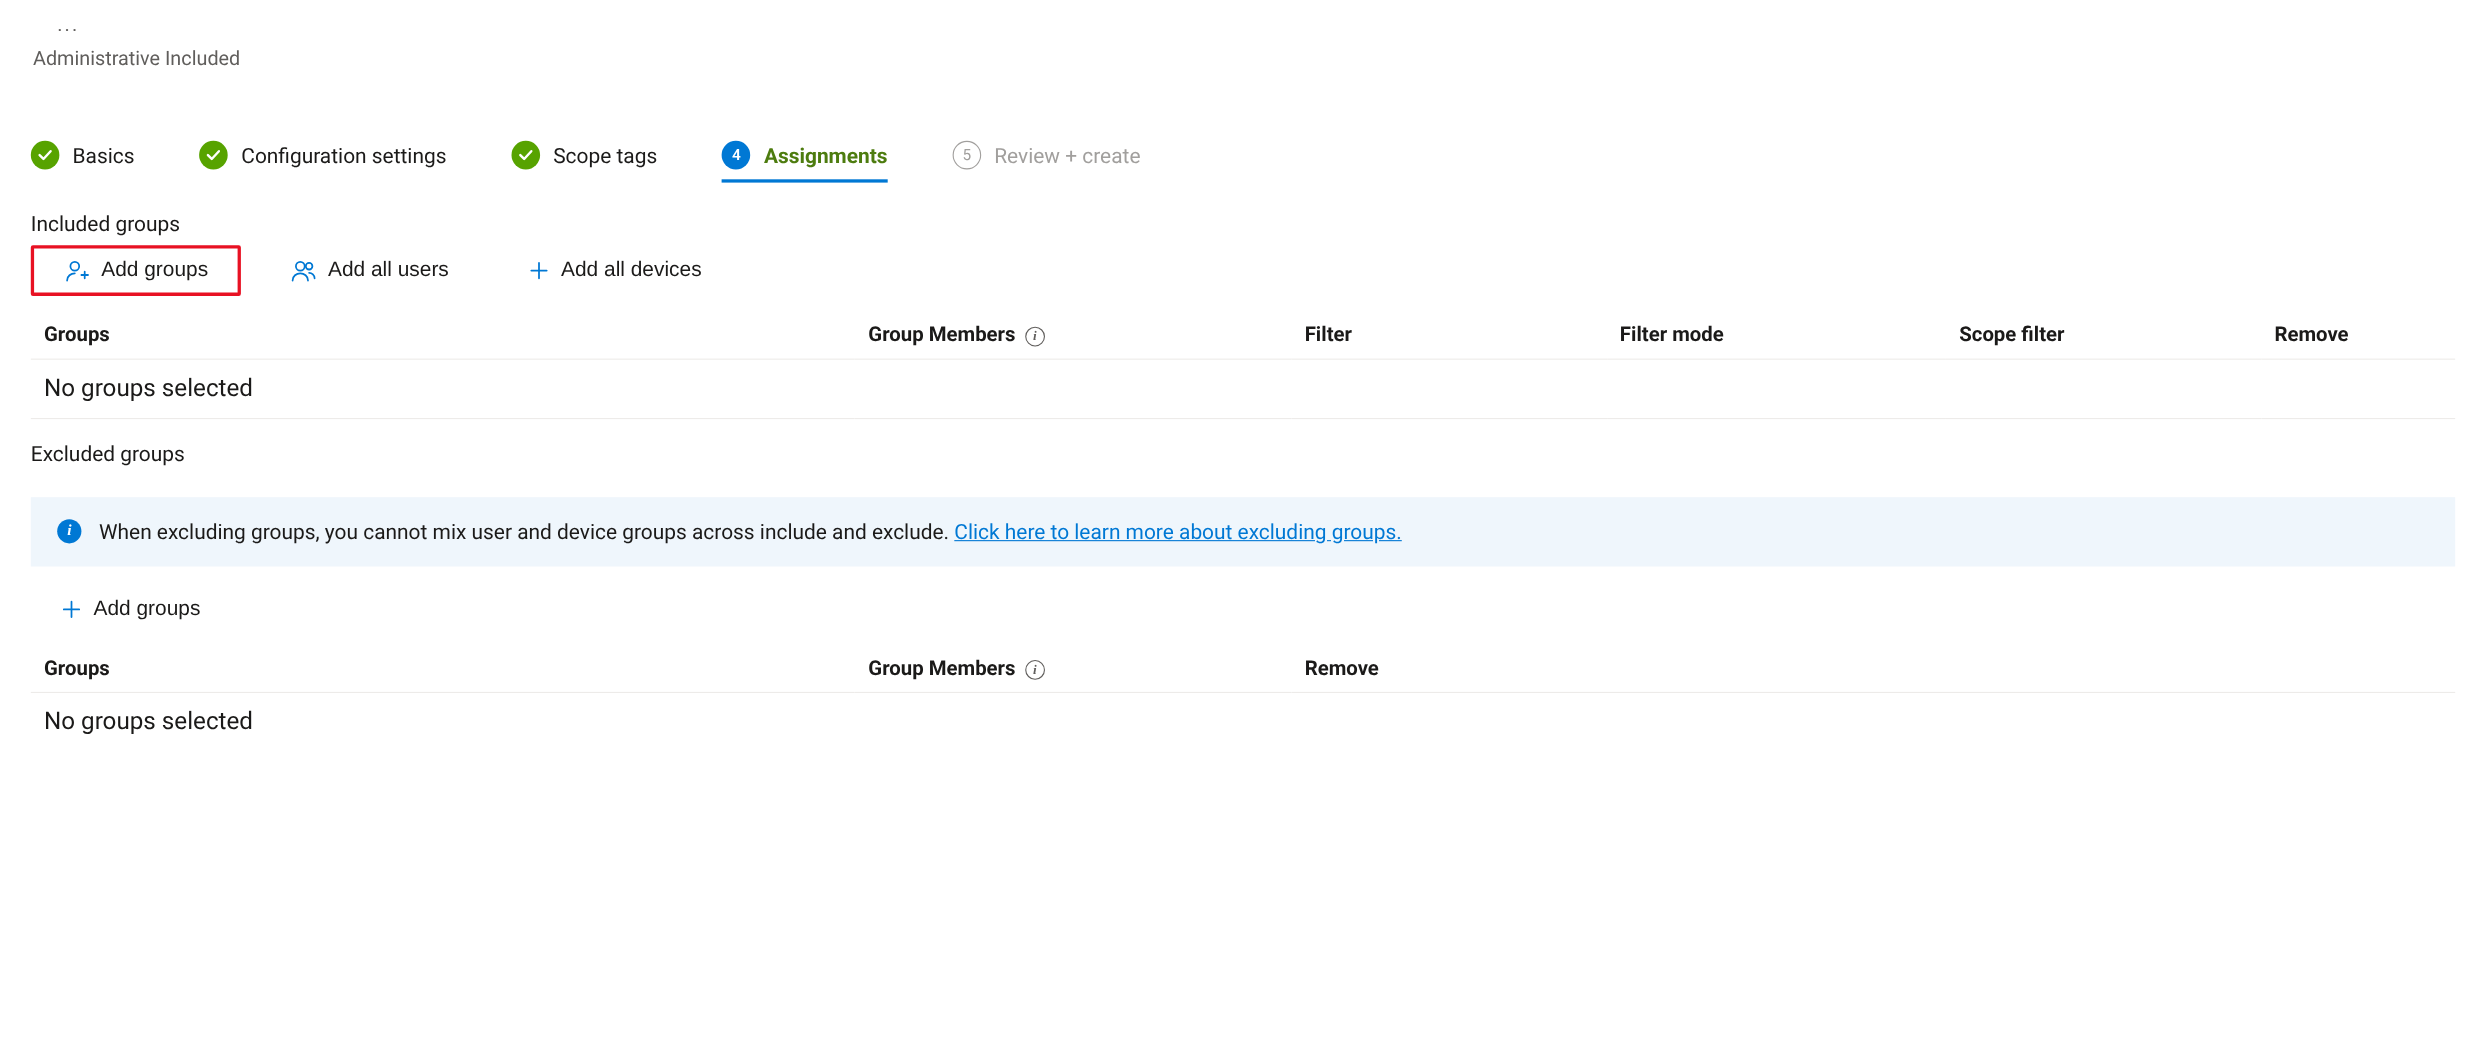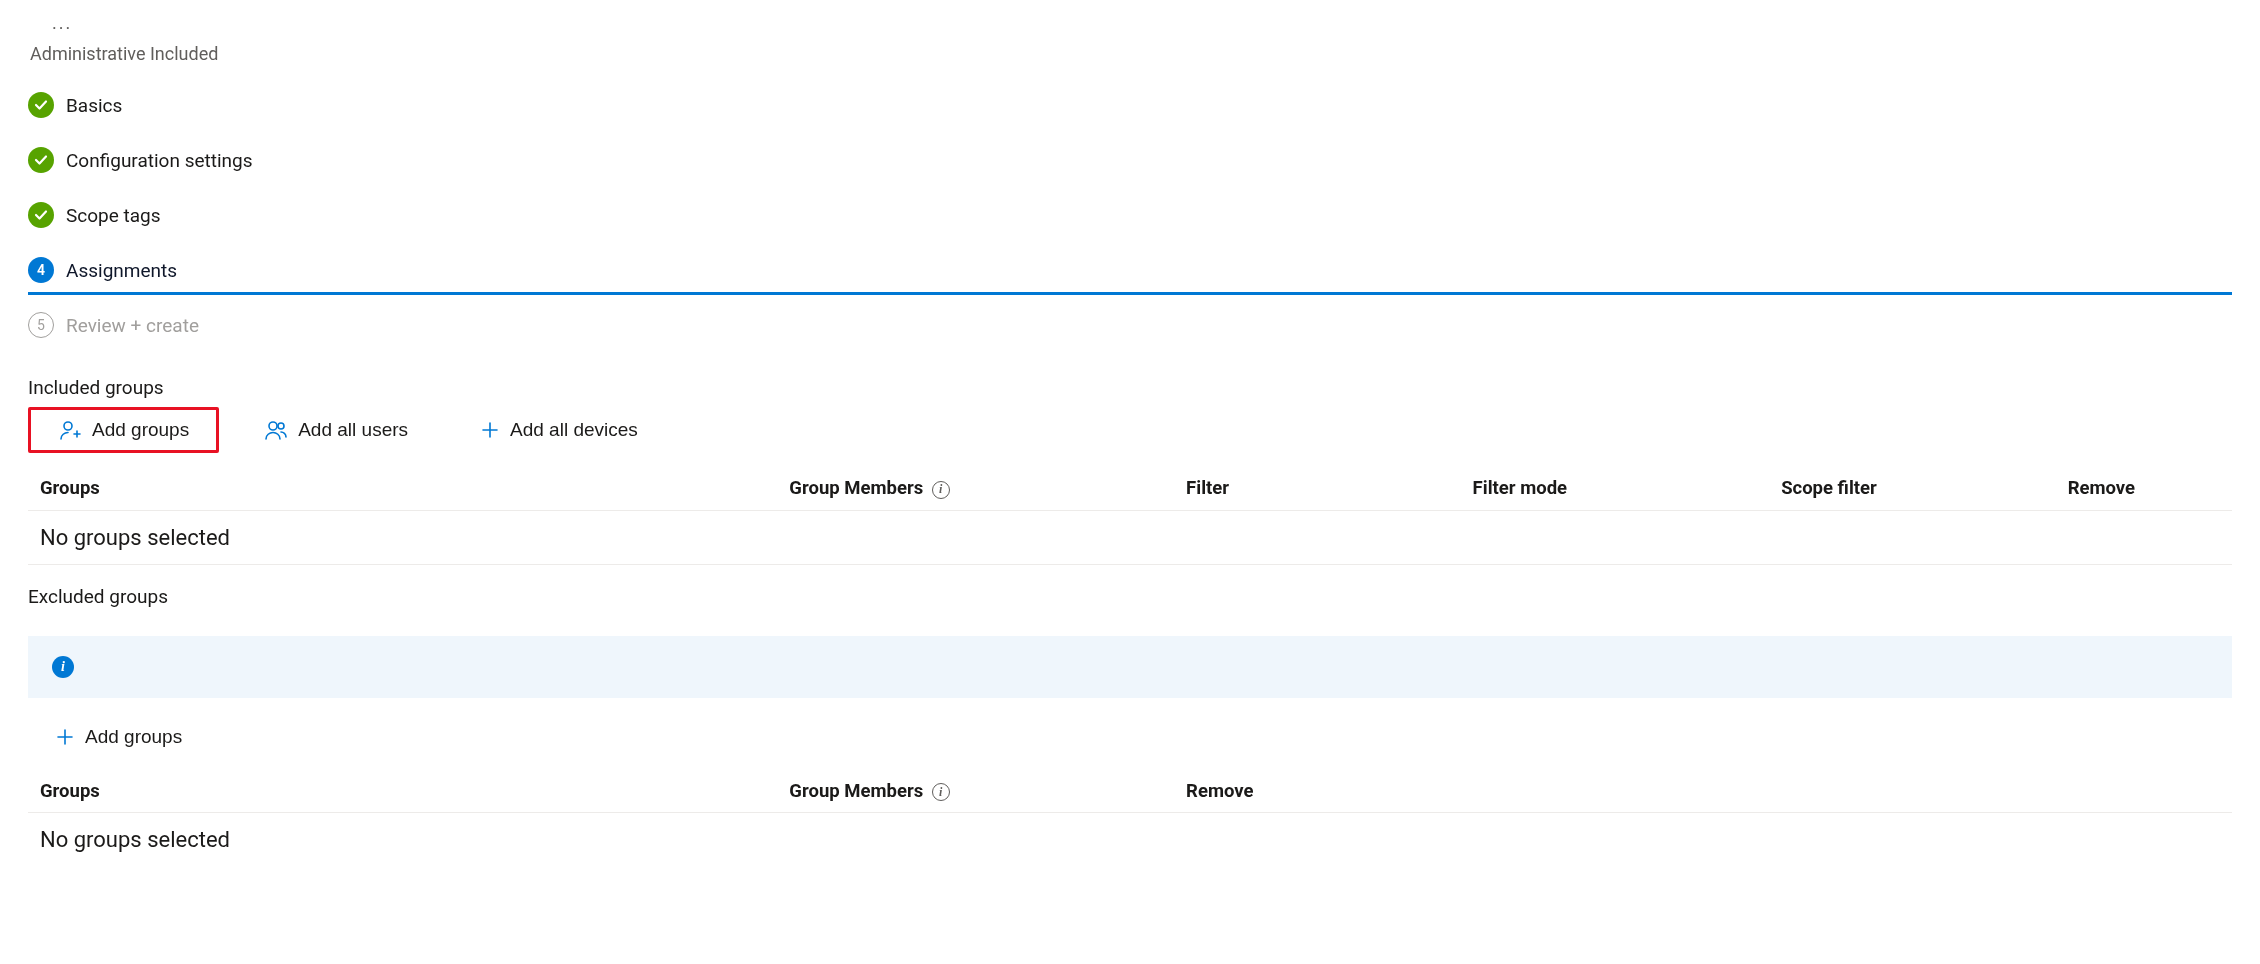--- a/index.html
+++ b/index.html
@@ -25,24 +25,23 @@
     letter-spacing: 2px;
     cursor: pointer;
   }
   .subtitle {
     font-size: 18px;
     color: #605e5c;
     margin: 4px 0 0 2px;
   }
   .stepper {
     display: flex;
-    gap: 21px;
-    margin-top: 28px;
+    gap: 59px;
+    margin-top: 64px;
     border-bottom: none;
-    flex-direction: column;
   }
   .step {
     display: flex;
     align-items: center;
     gap: 12px;
     padding-bottom: 8px;
     cursor: pointer;
     position: relative;
   }
   .step.active::after {
@@ -59,21 +58,21 @@
     font-size: 14px;
     flex-shrink: 0;
   }
   .circle-check { background: #57a300; color: #fff; }
   .circle-num-active { background: #0078d4; color: #fff; font-weight: 600; }
   .circle-num-pending {
     background: #fff; color: #a19f9d;
     border: 1.5px solid #a19f9d; font-weight: 400;
   }
   .step-label { font-size: 19px; font-weight: 400; }
-  .step.active .step-label { font-weight: 400; color: #0f172a; }
+  .step.active .step-label { font-weight: 700; color: #4d7c0f; }
   .step.pending .step-label { color: #a19f9d; }
 
   .section-heading {
     font-size: 19px;
     font-weight: 400;
     margin: 30px 0 8px 0;
   }
   .action-bar { display: flex; gap: 18px; margin: 6px 0 14px 0; }
   .action-btn {
     display: inline-flex; align-items: center; gap: 10px;
@@ -231,20 +230,23 @@
     <tr>
       <td colspan="6">No groups selected</td>
     </tr>
   </tbody>
 </table>
 
 <div class="section-heading" style="margin-top:20px">Excluded groups</div>
 
 <div class="info-banner">
   <span class="info-banner-icon">i</span>
+  <div>
+    <span>When excluding groups, you cannot mix user and device groups across include and exclude. </span><a href="#">Click here to learn more about excluding groups.</a>
+  </div>
 </div>
 
 <div class="action-bar">
   <button class="action-btn">
     <span class="icon">
       <svg width="20" height="20" viewBox="0 0 20 20">
           <path d="M10 3v14M3 10h14" stroke="#0078d4" stroke-width="1.6" stroke-linecap="round"></path>
         </svg>
     </span>
     <span>Add groups</span>

